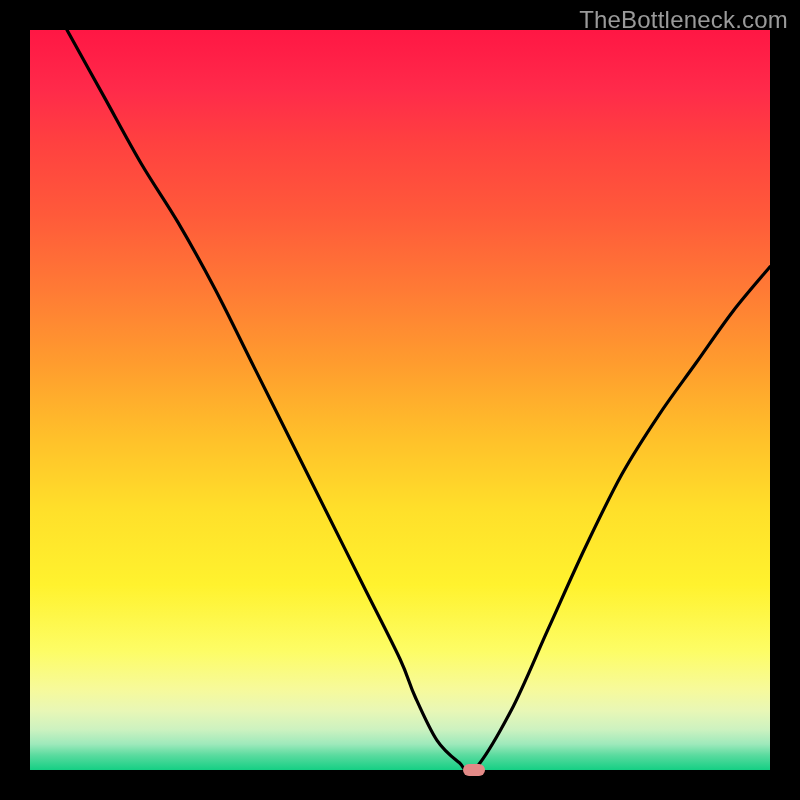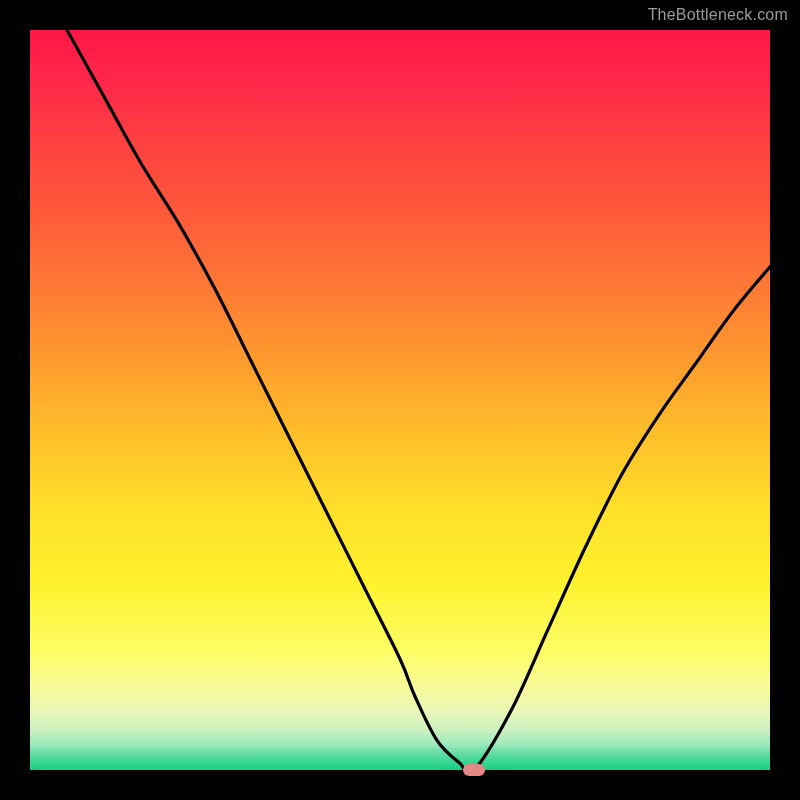--- a/index.html
+++ b/index.html
@@ -47,21 +47,21 @@
     left: 30px;
     top: 30px;
     width: 740px;
     height: 740px;
   }
   .watermark {
     position: absolute;
     top: 6px;
     right: 12px;
     color: #9a9a9a;
-    font-size: 16px;
+    font-size: 24px;
     font-weight: 500;
     letter-spacing: 0.2px;
     user-select: none;
   }
   .marker {
     position: absolute;
     width: 22px;
     height: 12px;
     border-radius: 6px;
     background: #e38a87;

